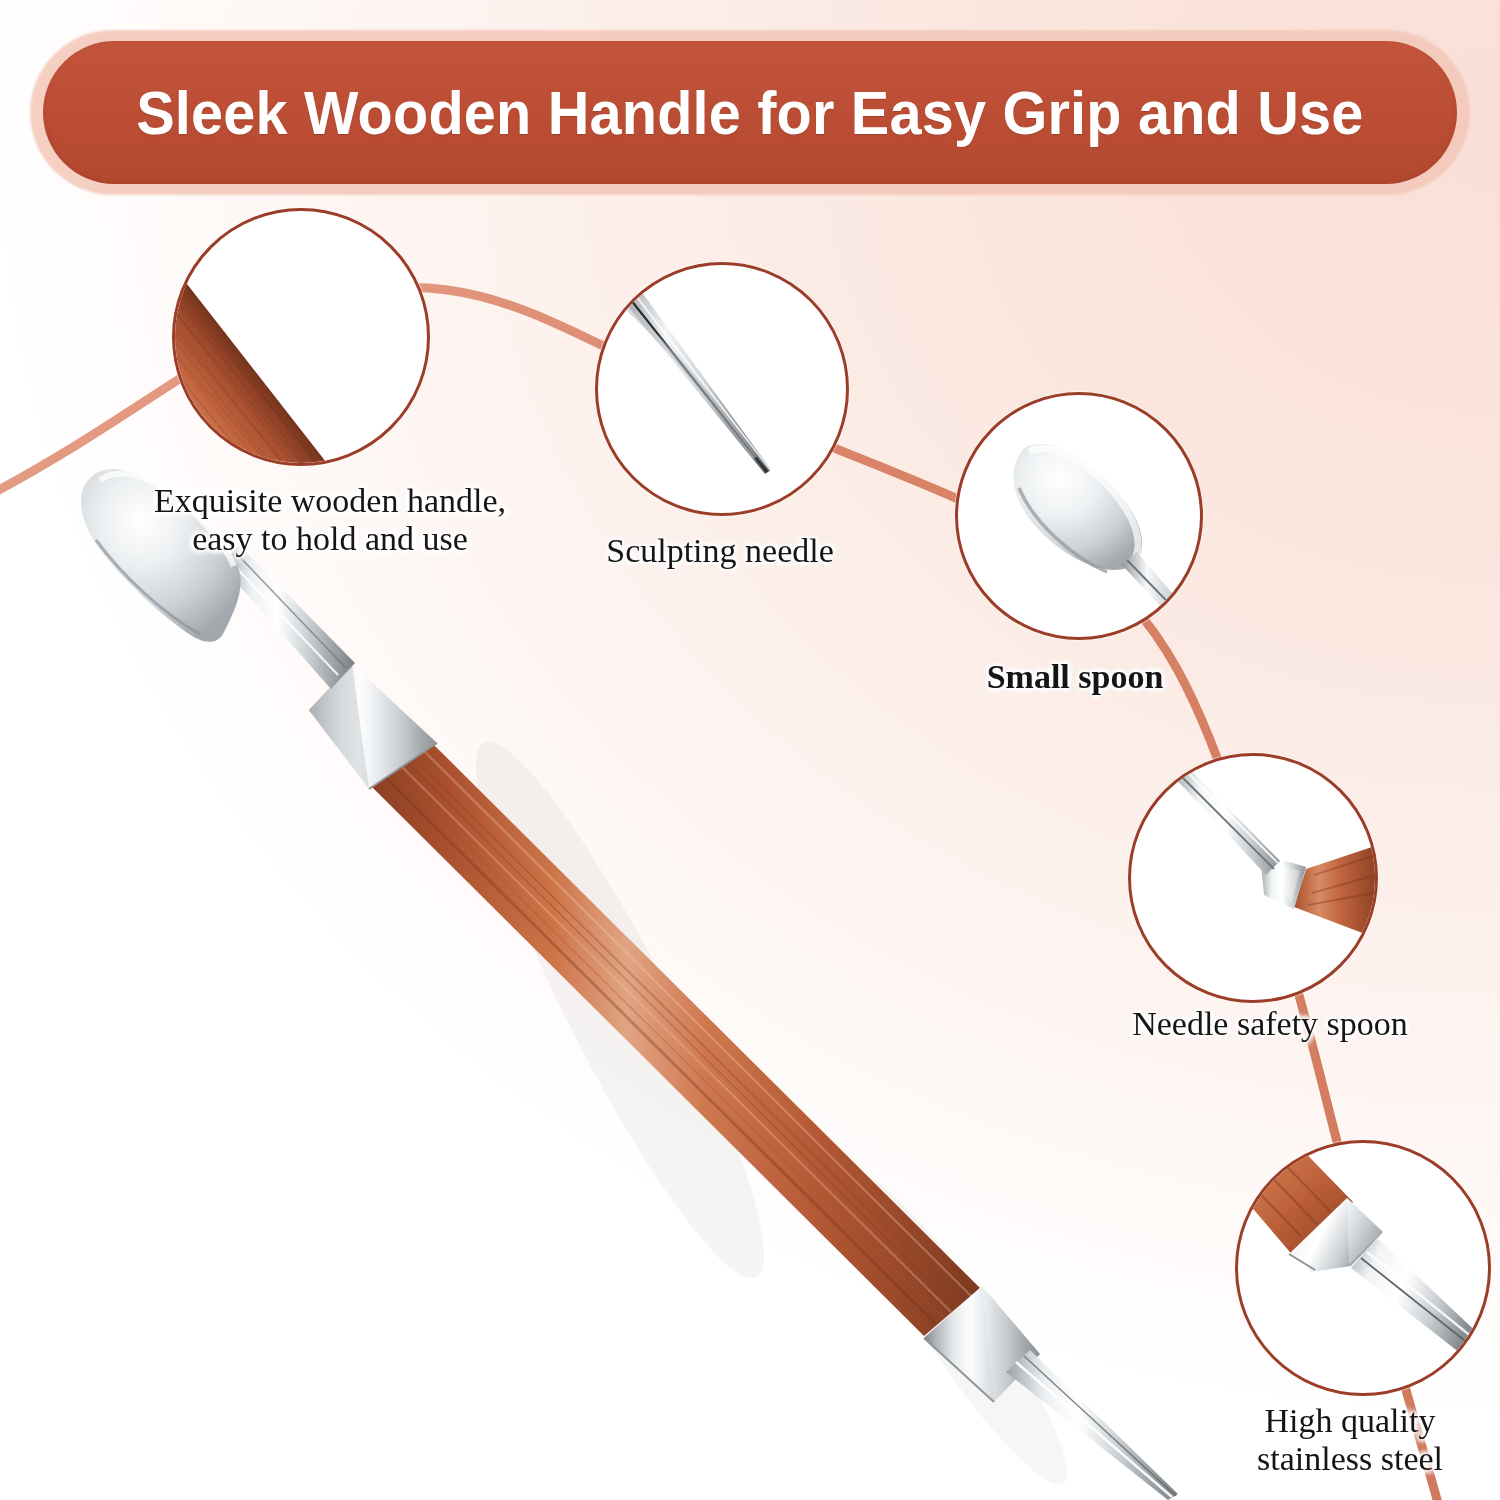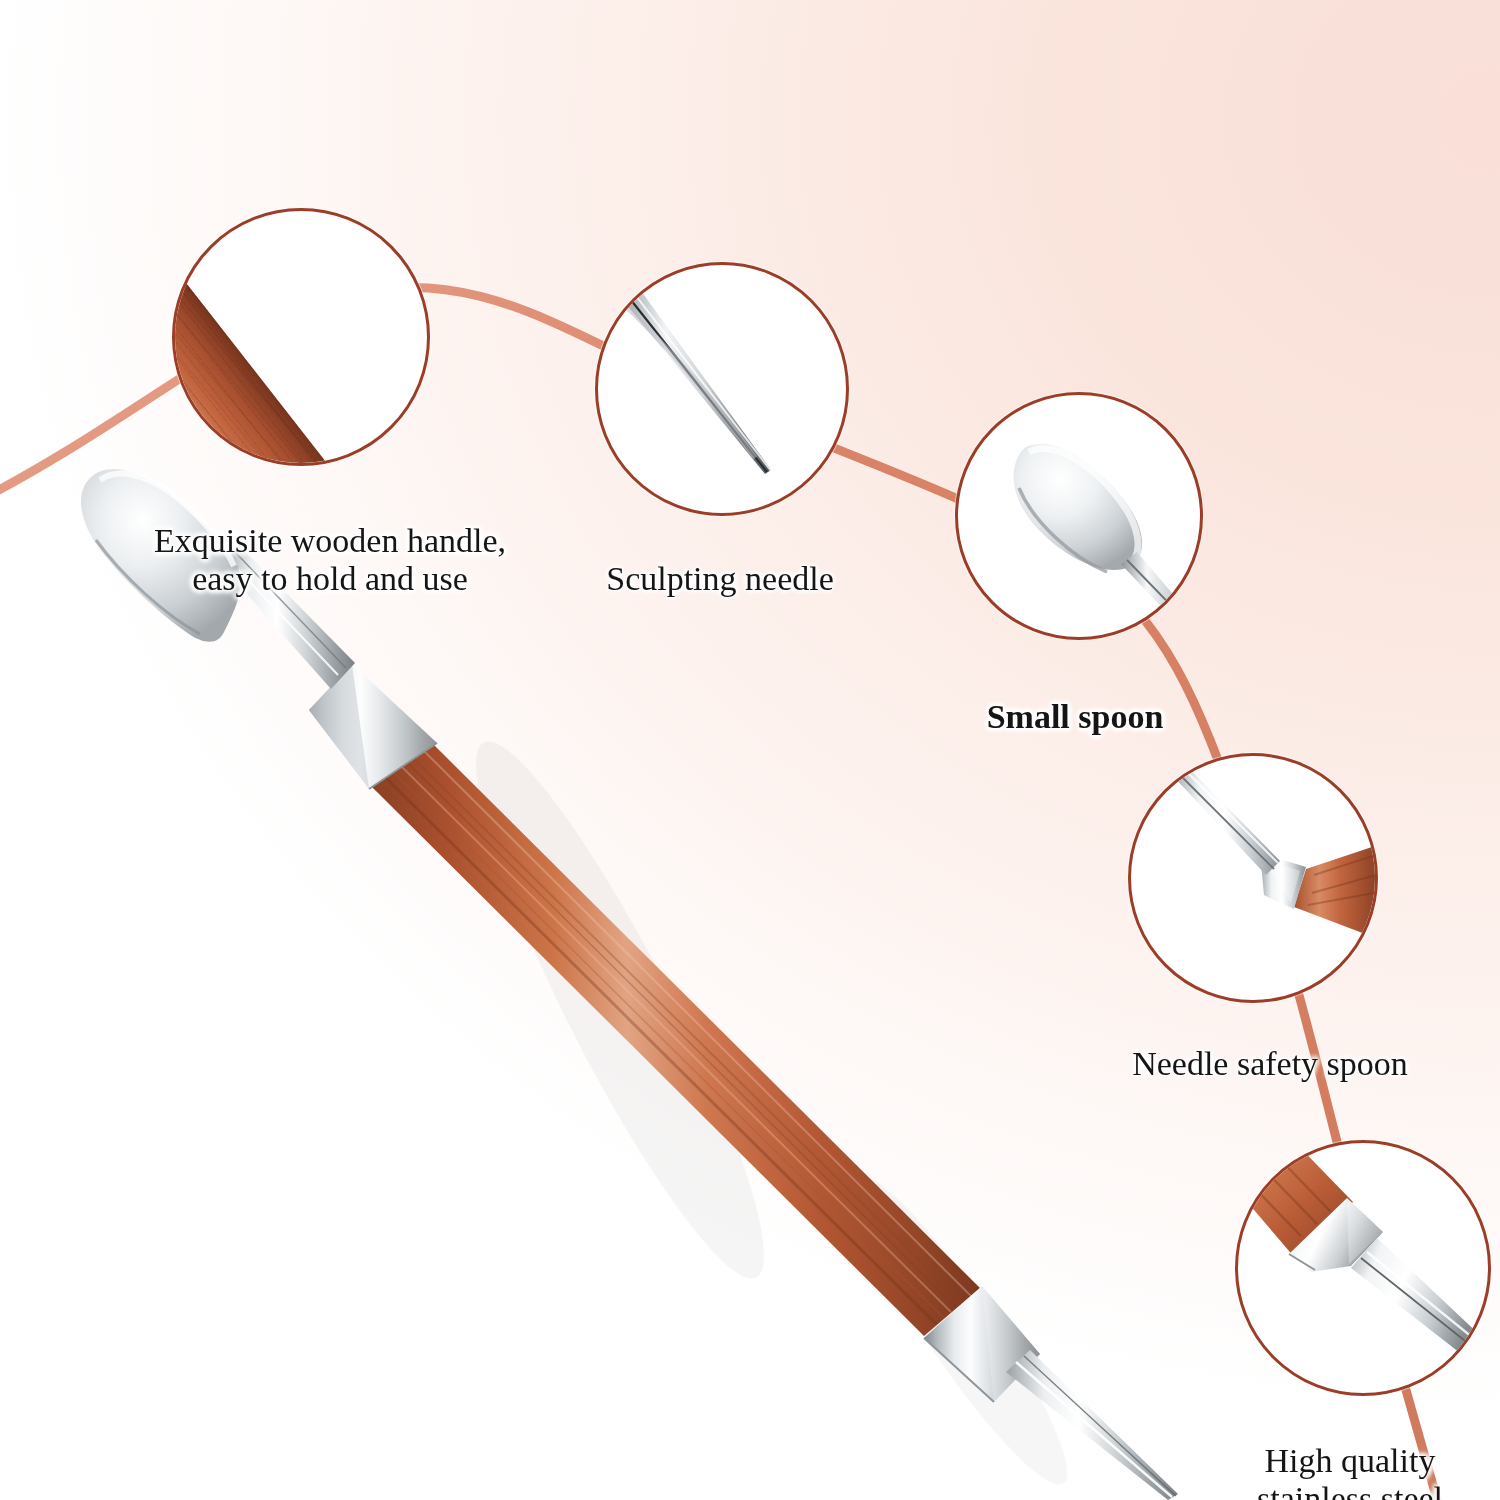--- a/index.html
+++ b/index.html
@@ -58,21 +58,20 @@
     position:absolute;
     color:#151515;
     font-family:"Liberation Serif",serif;
     font-size:34px;
     line-height:1.12;
     white-space:pre;
     text-align:center;
     text-shadow:
       0 0 7px #fff,0 0 7px #fff,0 0 5px #fff,0 0 5px #fff,
       2px 0 5px #fff,-2px 0 5px #fff,0 2px 5px #fff,0 -2px 5px #fff;
-    margin-top: 40px;
   }
 
   
   .wood{
     background:
       linear-gradient(90deg,
         #8e4226 0%, #a8502f 6%, #c0663f 18%, #d98a64 31%,
         #e0a283 38%, #d07b53 48%, #c2653f 62%, #ab5231 80%,
         #94452a 92%, #7d3a22 100%);
     position:relative;
@@ -95,20 +94,26 @@
   #product{
     position:absolute;left:0;top:0;width:1500px;height:1500px;
     pointer-events:none;
   }
 </style>
 </head>
 <body>
 
 <div id="stage">
 
+  <div class="banner-wrap">
+    <div class="banner-glow"></div>
+    <div class="banner">
+      <span class="banner-title">Sleek Wooden Handle for Easy Grip and Use</span>
+    </div>
+  </div>
 
   <svg id="connector" viewBox="0 0 1500 1500">
     <defs>
       <linearGradient id="connGrad" x1="0" y1="0" x2="1" y2="1">
         <stop offset="0%" stop-color="#e8a38c"></stop>
         <stop offset="35%" stop-color="#d98468"></stop>
         <stop offset="100%" stop-color="#d07a5d"></stop>
       </linearGradient>
 
       <linearGradient id="woodG" x1="0" y1="0" x2="1" y2="0">
@@ -249,21 +254,21 @@
               <stop offset="100%" stop-color="#4d5256"></stop>
             </linearGradient>
           </defs>
           <path d="M 26 36 L 44 26 L 176 208 L 170 212 Z" fill="url(#nG)"></path>
           <path d="M 32 33 L 172 210" stroke="#2a2e31" stroke-width="2.2" fill="none"></path>
           <path d="M 38 30 L 176 209" stroke="#ffffff" stroke-width="2" fill="none" opacity=".8"></path>
           <path d="M 24 38 C 70 80, 120 140, 160 196" stroke="#b9bec2" stroke-width="5" fill="none" opacity=".55"></path>
         </svg>
       </div>
     </div>
-    <div class="calloutlabel" style="left:555px;top:520px;width:330px;text-align:center;">Sculpting needle</div>
+    <div class="calloutlabel" style="left:555px;top:532px;width:330px;text-align:center;">Sculpting needle</div>
   </div>
 
   <div class="callout">
     <div class="circle" style="left:955px;top:392px;width:242px;height:242px;">
       <div class="circle-inner">
         <svg viewBox="0 0 248 248" style="width:100%;height:100%;">
           <defs>
             <radialGradient id="spG" cx="36%" cy="28%" r="78%">
               <stop offset="0%" stop-color="#ffffff"></stop>
               <stop offset="38%" stop-color="#eef1f3"></stop>

